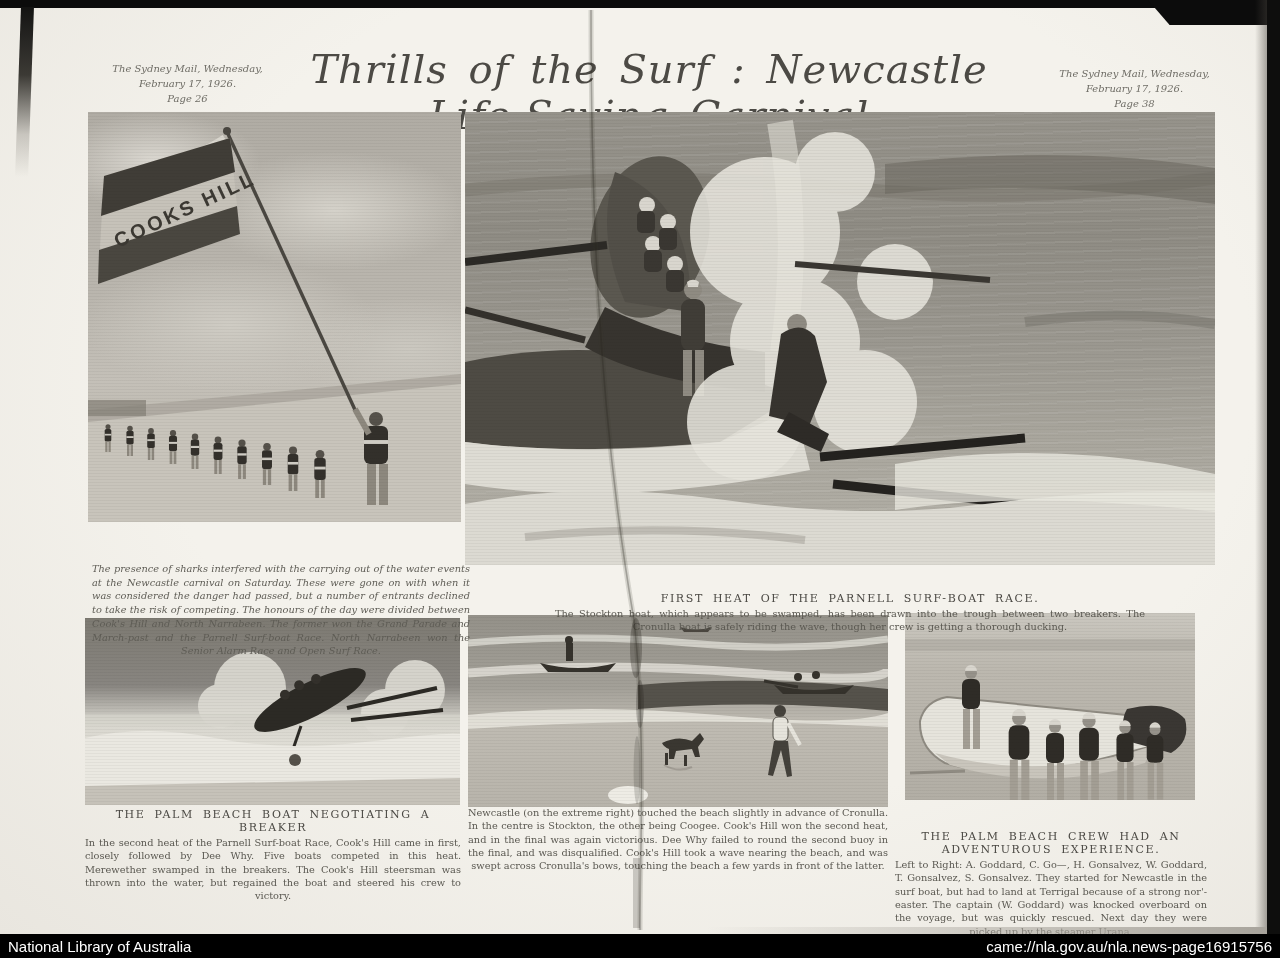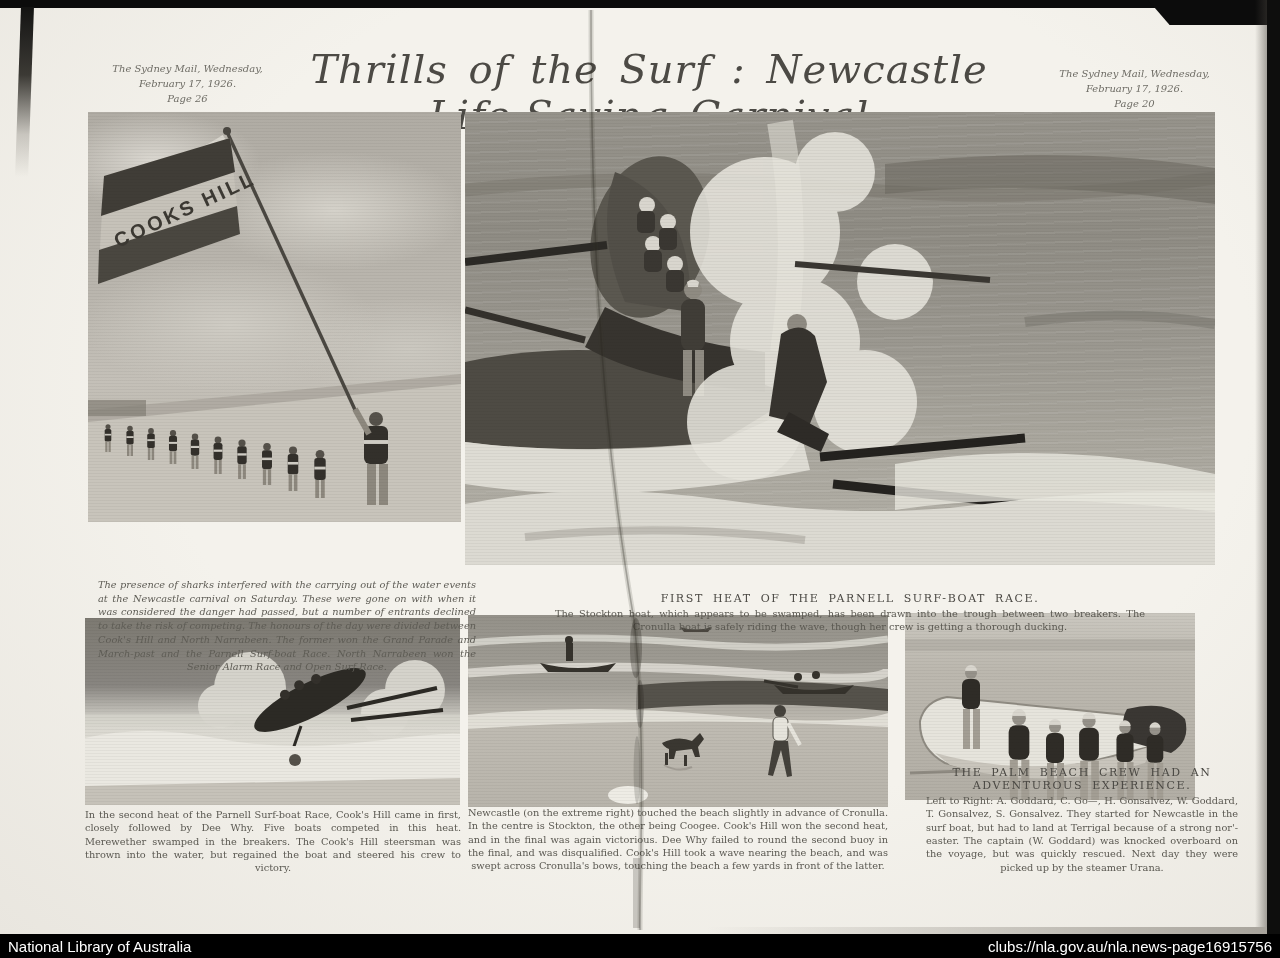--- a/index.html
+++ b/index.html
@@ -48,45 +48,45 @@
     background:linear-gradient(180deg,#7d7a72 0%,#888580 36%,#d8d6ce 56%,#e5e3db 78%,#ccc9c1 100%);}
   .ph-finish{left:468px;top:615px;width:420px;height:192px;
     background:linear-gradient(180deg,#949189 0%,#a3a098 38%,#bfbbb2 56%,#b8b4ab 100%);}
   .ph-crew{left:905px;top:613px;width:290px;height:187px;
     background:linear-gradient(180deg,#cac7bf 0%,#bcb8af 30%,#b2aea5 100%);}
   
   .cap{position:absolute;text-align:center;color:#55534c;}
   .cap-head{font-size:11px;letter-spacing:1.6px;word-spacing:4px;color:#4b4944;margin-bottom:2px;}
   .cap-body{font-size:9.8px;line-height:1.36;text-align:justify;text-align-last:center;color:#5a5851;}
   .cap-march{left:88px;top:524px;width:373px;}
-  .cap-note{position:absolute;left:98px;top:562px;width:378px;font-style:italic;font-size:9.8px;
-            line-height:1.4;color:#5e5c55;text-align:justify;text-align-last:center;margin-top:16px;}
+  .cap-note{position:absolute;left:92px;top:562px;width:378px;font-style:italic;font-size:9.8px;
+            line-height:1.4;color:#5e5c55;text-align:justify;text-align-last:center;}
   .cap-heat{left:555px;top:592px;width:590px;}
   .cap-breaker{left:85px;top:808px;width:376px;}
   .cap-finish{left:468px;top:806px;width:420px;}
-  .cap-crew{left:895px;top:766px;width:312px;margin-left:31px;}
+  .cap-crew{left:895px;top:830px;width:312px;}
   
   .crease{position:absolute;left:0;top:0;width:1280px;height:958px;pointer-events:none;z-index:5;}
 </style>
 </head>
 <body>
 
 <div class="scan">
   <div class="paper"></div>
 
   <div class="mast mast-left">
     <div>The Sydney Mail, Wednesday,</div>
     <div>February 17, 1926.</div>
     <div>Page 26</div>
   </div>
   <div class="title">Thrills of the Surf : Newcastle Life-Saving Carnival</div>
   <div class="mast mast-right">
     <div>The Sydney Mail, Wednesday,</div>
     <div>February 17, 1926.</div>
-    <div>Page 20</div>
+    <div>Page 38</div>
   </div>
 
   <div class="photo ph-march">
     <svg width="373" height="410" viewBox="0 0 373 410">
       <path d="M0,298 L373,262 L373,410 L0,410 Z" fill="#c8c4bb"></path>
       <path d="M0,298 L373,262 L373,272 L0,310 Z" fill="#a5a198" opacity="0.7"></path>
       <rect x="0" y="288" width="58" height="16" fill="#7f7b72" opacity="0.65"></rect>
       <defs>
         <g id="marcher">
           <circle cx="0" cy="-46" r="4.6" fill="#55514a"></circle>
@@ -278,20 +278,21 @@
 
 
   <div class="cap-note">The presence of sharks interfered with the carrying out of the water events at the Newcastle carnival on Saturday. These were gone on with when it was considered the danger had passed, but a number of entrants declined to take the risk of competing. The honours of the day were divided between Cook's Hill and North Narrabeen. The former won the Grand Parade and March-past and the Parnell Surf-boat Race. North Narrabeen won the Senior Alarm Race and Open Surf Race.</div>
 
   <div class="cap cap-heat">
     <div class="cap-head">FIRST HEAT OF THE PARNELL SURF-BOAT RACE.</div>
     <div class="cap-body">The Stockton boat, which appears to be swamped, has been drawn into the trough between two breakers. The Cronulla boat is safely riding the wave, though her crew is getting a thorough ducking.</div>
   </div>
 
   <div class="cap cap-breaker">
+    <div class="cap-head">THE PALM BEACH BOAT NEGOTIATING A BREAKER</div>
     <div class="cap-body">In the second heat of the Parnell Surf-boat Race, Cook's Hill came in first, closely followed by Dee Why. Five boats competed in this heat. Merewether swamped in the breakers. The Cook's Hill steersman was thrown into the water, but regained the boat and steered his crew to victory.</div>
   </div>
 
   <div class="cap cap-finish">
     <div class="cap-body">Newcastle (on the extreme right) touched the beach slightly in advance of Cronulla. In the centre is Stockton, the other being Coogee. Cook's Hill won the second heat, and in the final was again victorious. Dee Why failed to round the second buoy in the final, and was disqualified. Cook's Hill took a wave nearing the beach, and was swept across Cronulla's bows, touching the beach a few yards in front of the latter.</div>
   </div>
 
   <div class="cap cap-crew">
     <div class="cap-head">THE PALM BEACH CREW HAD AN ADVENTUROUS EXPERIENCE.</div>
     <div class="cap-body">Left to Right: A. Goddard, C. Go—, H. Gonsalvez, W. Goddard, T. Gonsalvez, S. Gonsalvez. They started for Newcastle in the surf boat, but had to land at Terrigal because of a strong nor'-easter. The captain (W. Goddard) was knocked overboard on the voyage, but was quickly rescued. Next day they were picked up by the steamer Urana.</div>
@@ -308,15 +309,15 @@
 
   <div class="edge-top"></div>
   <div class="corner-tr"></div>
   <div class="edge-left"></div>
   <div class="edge-right-shade"></div>
   <div class="edge-right"></div>
   <div class="pre-strip"></div>
 
   <div class="footer">
     <span>National Library of Australia</span>
-    <span>clubs://nla.gov.au/nla.news-page16915756</span>
+    <span>came://nla.gov.au/nla.news-page16915756</span>
   </div>
 </div>
 
 </body></html>

